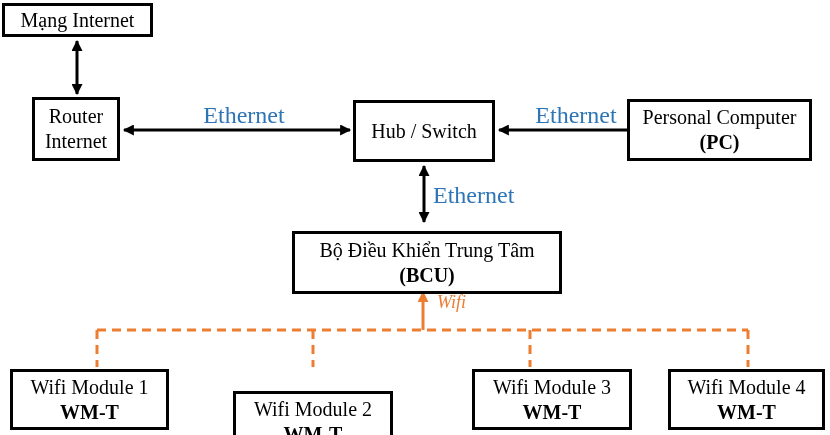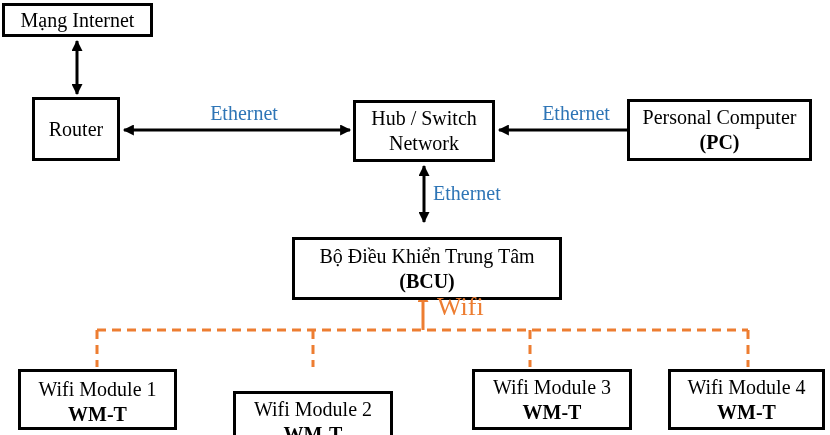--- a/index.html
+++ b/index.html
@@ -29,40 +29,40 @@
     display:flex;flex-direction:column;
     align-items:center;justify-content:center;
     text-align:center;
     color:var(--ink);
     font-size:20px;
     line-height:1.25;
   }
   .node .bold{font-weight:bold;}
   .edge-label{
     position:absolute;
-    font-size:20px;
+    font-size:24px;
     white-space:nowrap;
   }
   .lbl-blue{color:var(--blue);}
   .lbl-orange{color:var(--orange);}
   
   #n-mang   {left:2px;  top:3px;   width:151px;height:34px;}
   #n-router {left:32px; top:97px;  width:88px; height:64px;}
   #n-hub    {left:353px;top:100px; width:142px;height:62px;text-align:right;}
   #n-pc     {left:627px;top:99px;  width:185px;height:62px;}
-  #n-bcu    {left:292px;top:237px; width:270px;height:63px;}
-  #n-wm1    {left:18px; top:369px; width:159px;height:61px;justify-content:flex-end;}
+  #n-bcu    {left:292px;top:231px; width:270px;height:63px;}
+  #n-wm1    {left:10px; top:369px; width:159px;height:61px;}
   #n-wm2    {left:233px;top:391px; width:160px;height:61px;}
   #n-wm3    {left:452px;top:369px; width:160px;height:61px;margin-left:20px;}
   #n-wm4    {left:668px;top:369px; width:157px;height:61px;}
   
   #l-eth-router-hub{left:189px;top:102px;width:110px;text-align:center;}
   #l-eth-hub-pc   {left:521px;top:102px;width:110px;text-align:center;}
   #l-eth-hub-bcu  {left:433px;top:182px;}
-  #l-wifi         {left:437px;top:292px;font-size:26px;}
+  #l-wifi         {left:437px;top:292px;font-size:18px;font-style:italic;}
 </style>
 </head>
 <body>
 
 <div class="stage">
 
   <svg class="wires" viewBox="0 0 830 435" xmlns="http://www.w3.org/2000/svg">
     <defs>
       <marker id="arrow-ink" viewBox="0 0 10 10" refX="9" refY="5" markerWidth="13" markerHeight="11" markerUnits="userSpaceOnUse" orient="auto-start-reverse">
         <path class="mk-ink" d="M0,0 L10,5 L0,10 Z"></path>
@@ -88,25 +88,25 @@
     <path class="wire-orange dashed" d="M530,330 V367"></path>
     <path class="wire-orange dashed" d="M748,330 V367"></path>
   </svg>
 
   <div class="node" id="n-mang">
     <span>Mạng Internet</span>
   </div>
 
   <div class="node" id="n-router">
     <span>Router</span>
+    <span>Internet</span>
   </div>
 
   <div class="node" id="n-hub">
     <span>Hub / Switch</span>
-    <span>Network</span>
   </div>
 
   <div class="node" id="n-pc">
     <span>Personal Computer</span>
     <span class="bold">(PC)</span>
   </div>
 
   <div class="node" id="n-bcu">
     <span>Bộ Điều Khiển Trung Tâm</span>
     <span class="bold">(BCU)</span>

